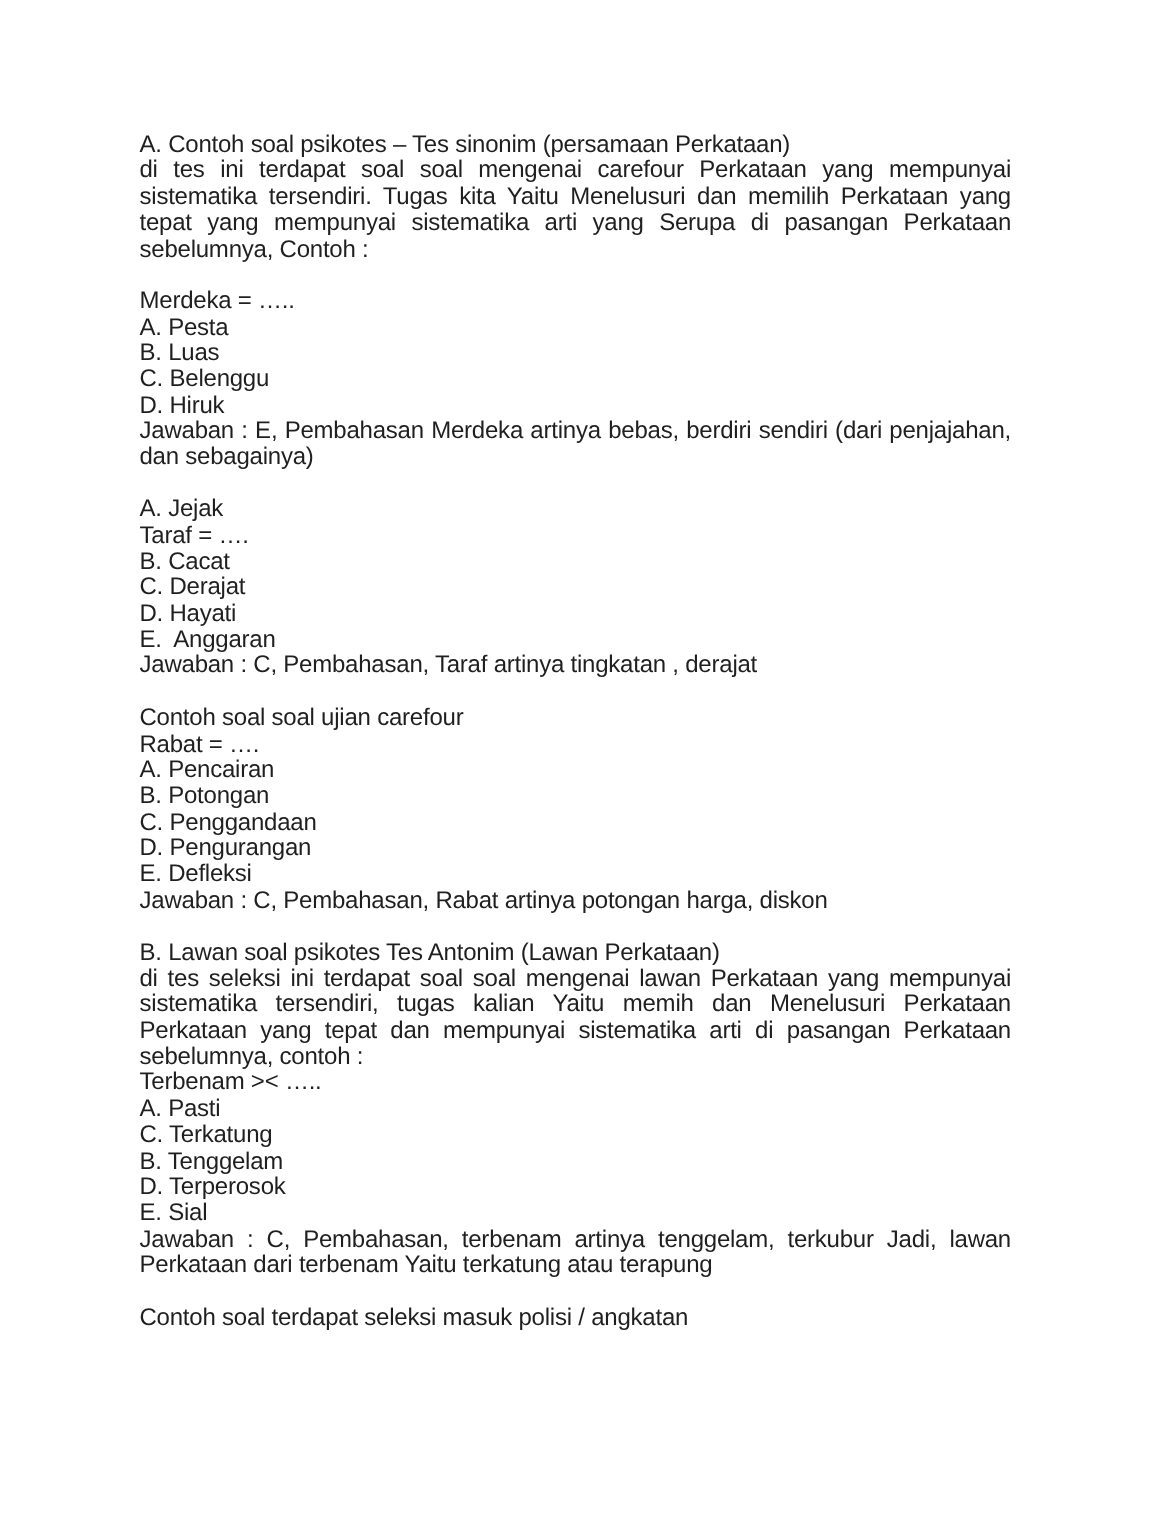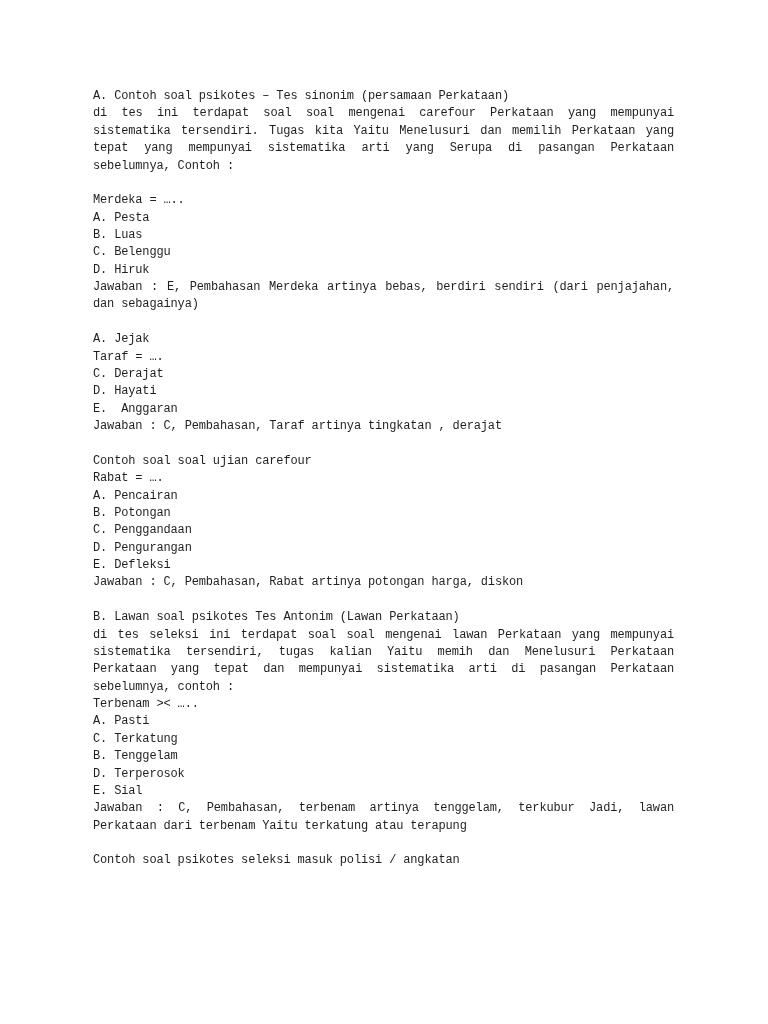--- a/index.html
+++ b/index.html
@@ -2,22 +2,22 @@
 <html><head>
 <meta charset="utf-8">
 <style>
   html, body { margin: 0; padding: 0; background: #ffffff; }
   body { width: 768px; height: 1024px; overflow: hidden; position: relative; }
   .page {
     position: absolute;
     left: 93px;
     top: 88px;
     width: 581px;
-    font-family: Liberation Mono, monospace;
-    font-size: 12px;
+    font-family: Liberation Sans, sans-serif;
+    font-size: 16px;
     line-height: 17.37px;
     color: #1f1f1f;
     letter-spacing: -0.15px;
   }
   .block { margin: 0 0 17.37px 0; }
   .line { display: block; white-space: nowrap; }
   .para { display: block; text-align: justify; text-align-last: left; word-spacing: 0px; }
 </style>
 </head>
 <body>
@@ -34,20 +34,21 @@
     <span class="line">A. Pesta</span>
     <span class="line">B. Luas</span>
     <span class="line">C. Belenggu</span>
     <span class="line">D. Hiruk</span>
     <span class="para">Jawaban : E, Pembahasan Merdeka artinya bebas, berdiri sendiri (dari penjajahan, dan sebagainya)</span>
   </div>
 
   <div class="block">
     <span class="line">A. Jejak</span>
     <span class="line">Taraf = ….</span>
+    <span class="line">B. Cacat</span>
     <span class="line">C. Derajat</span>
     <span class="line">D. Hayati</span>
     <span class="line" style="white-space:pre">E.  Anggaran</span>
     <span class="line">Jawaban : C, Pembahasan, Taraf artinya tingkatan , derajat</span>
   </div>
 
   <div class="block">
     <span class="line">Contoh soal soal ujian carefour</span>
     <span class="line">Rabat = ….</span>
     <span class="line">A. Pencairan</span>
@@ -64,16 +65,16 @@
     <span class="line">Terbenam &gt;&lt; …..</span>
     <span class="line">A. Pasti</span>
     <span class="line">C. Terkatung</span>
     <span class="line">B. Tenggelam</span>
     <span class="line">D. Terperosok</span>
     <span class="line">E. Sial</span>
     <span class="para">Jawaban : C, Pembahasan, terbenam artinya tenggelam, terkubur Jadi, lawan Perkataan dari terbenam Yaitu terkatung atau terapung</span>
   </div>
 
   <div class="block">
-    <span class="line">Contoh soal psikotes seleksi masuk polisi / angkatan</span>
+    <span class="line">Contoh soal terdapat seleksi masuk polisi / angkatan</span>
   </div>
 
 </div>
 
 </body></html>

